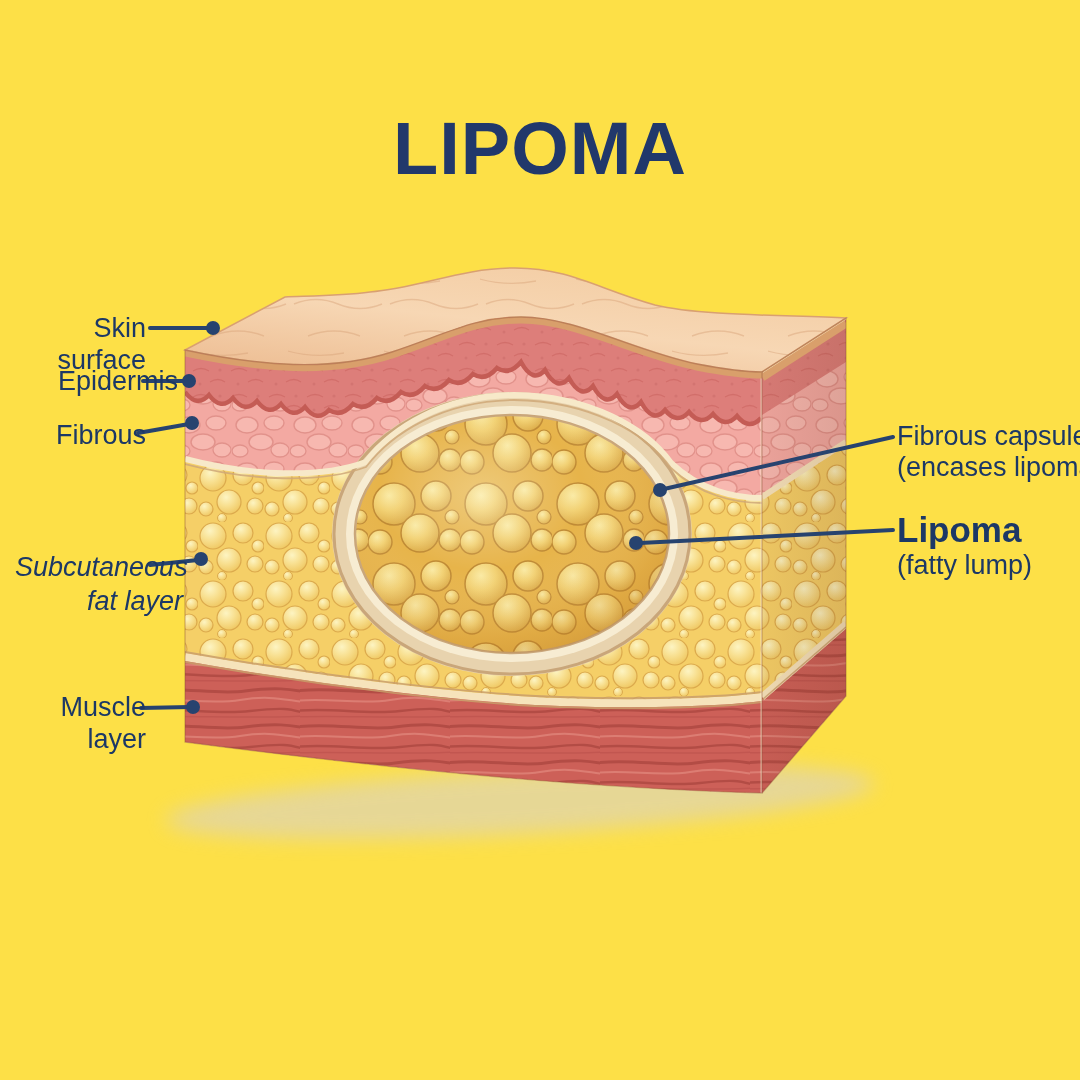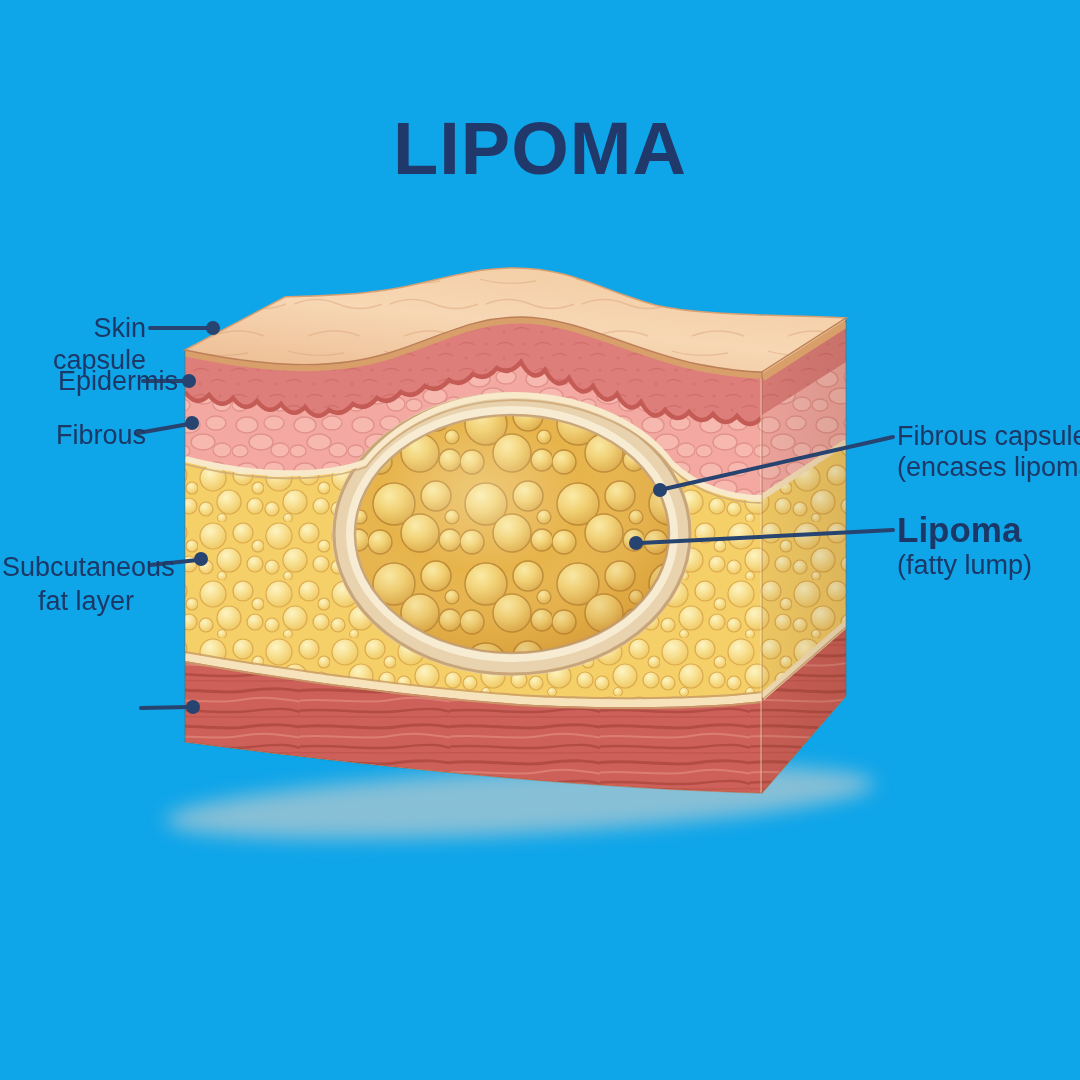--- a/index.html
+++ b/index.html
@@ -1,26 +1,26 @@
 <!DOCTYPE html>
 <html><head>
 <meta charset="utf-8">
 <style>
   html,body{margin:0;padding:0;background:#ffffff;}
   #stage{
-    position:relative;width:1080px;height:1080px;background:#0ea5e9;
+    position:relative;width:1080px;height:1080px;background:#fde047;
     overflow:hidden;font-family:"Liberation Sans",sans-serif;
   }
   #art{position:absolute;left:0;top:0;}
   .lbl{position:absolute;color:#1c3866;font-size:27px;line-height:32px;}
   .lbl-left{left:0;width:146px;text-align:right;}
   #lbl-skin{top:312px;}
   #lbl-epidermis{top:365px;margin-left:32px;}
   #lbl-dermis{top:419px;}
-  #lbl-subq{left:2px;width:168px;text-align:center;top:550px;line-height:34px;}
+  #lbl-subq{left:15px;width:168px;text-align:right;top:550px;line-height:34px;font-style:italic;}
   #lbl-muscle{top:691px;}
   #lbl-fibrous{left:897px;top:421px;line-height:31px;width:220px;text-align:left;}
   #lbl-lipoma{left:897px;top:510px;width:220px;text-align:left;}
   #lbl-lipoma .big{font-size:35px;font-weight:bold;line-height:40px;display:block;color:#1c3866;}
   .sub{display:block;font-size:27px;line-height:31px;color:#1c3866;}
   #title{
     position:absolute;left:0;top:112px;width:100%;text-align:center;
     font-size:74px;font-weight:bold;letter-spacing:1px;color:#21386b;line-height:74px;
   }
 </style>
@@ -191,24 +191,25 @@
       <circle cx="193" cy="707" r="7" stroke="none"></circle>
       <line x1="893" y1="437" x2="664" y2="489"></line>
       <circle cx="660" cy="490" r="7" stroke="none"></circle>
       <line x1="893" y1="530" x2="640" y2="543"></line>
       <circle cx="636" cy="543" r="7" stroke="none"></circle>
     </g>
   </svg>
 
   <div id="title">LIPOMA</div>
 
-  <div class="lbl lbl-left" id="lbl-skin">Skin capsule</div>
+  <div class="lbl lbl-left" id="lbl-skin">Skin surface</div>
   <div class="lbl lbl-left" id="lbl-epidermis">Epidermis</div>
   <div class="lbl lbl-left" id="lbl-dermis">Fibrous</div>
   <div class="lbl" id="lbl-subq">Subcutaneous fat layer</div>
+  <div class="lbl lbl-left" id="lbl-muscle">Muscle layer</div>
 
   <div class="lbl" id="lbl-fibrous">
     <span>Fibrous capsule</span>
     <span class="sub">(encases lipoma)</span>
   </div>
   <div class="lbl" id="lbl-lipoma">
     <span class="big">Lipoma</span>
     <span class="sub">(fatty lump)</span>
   </div>
 

